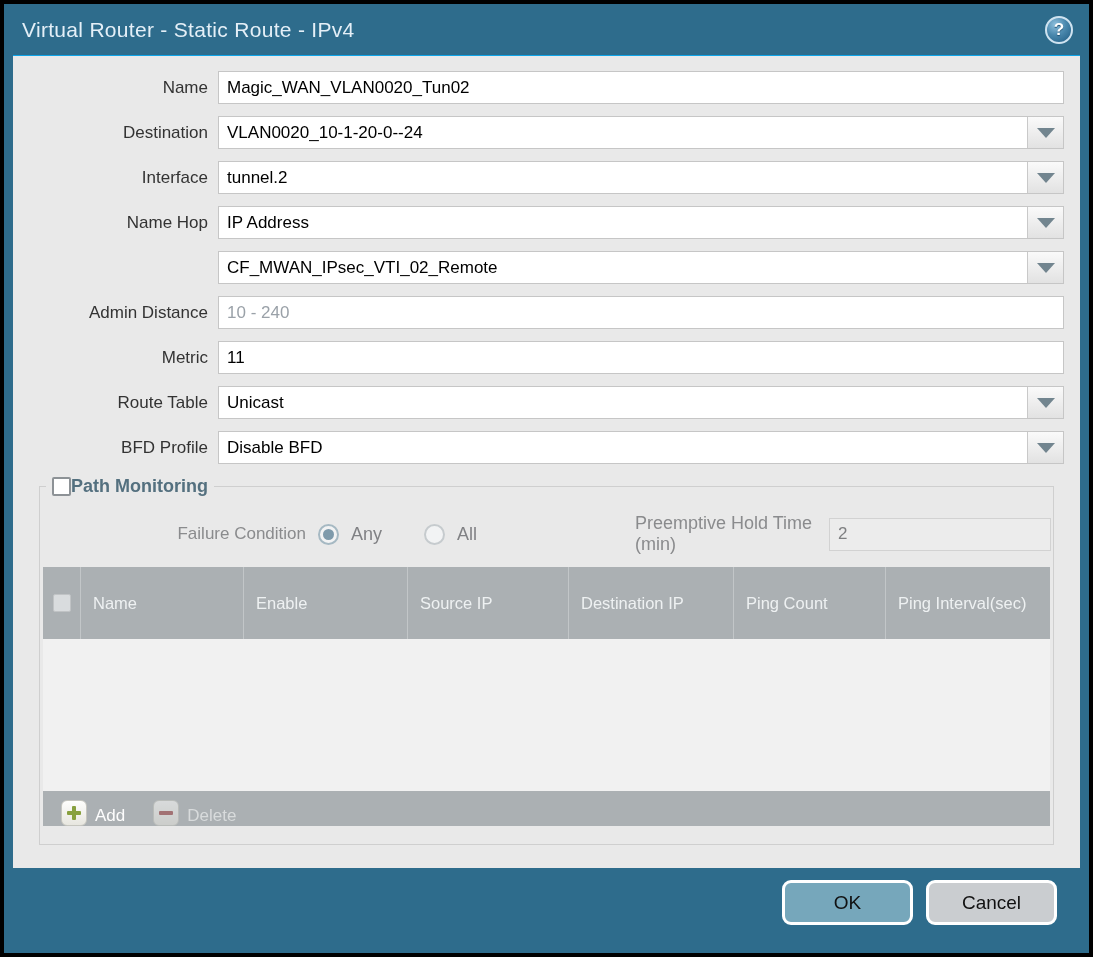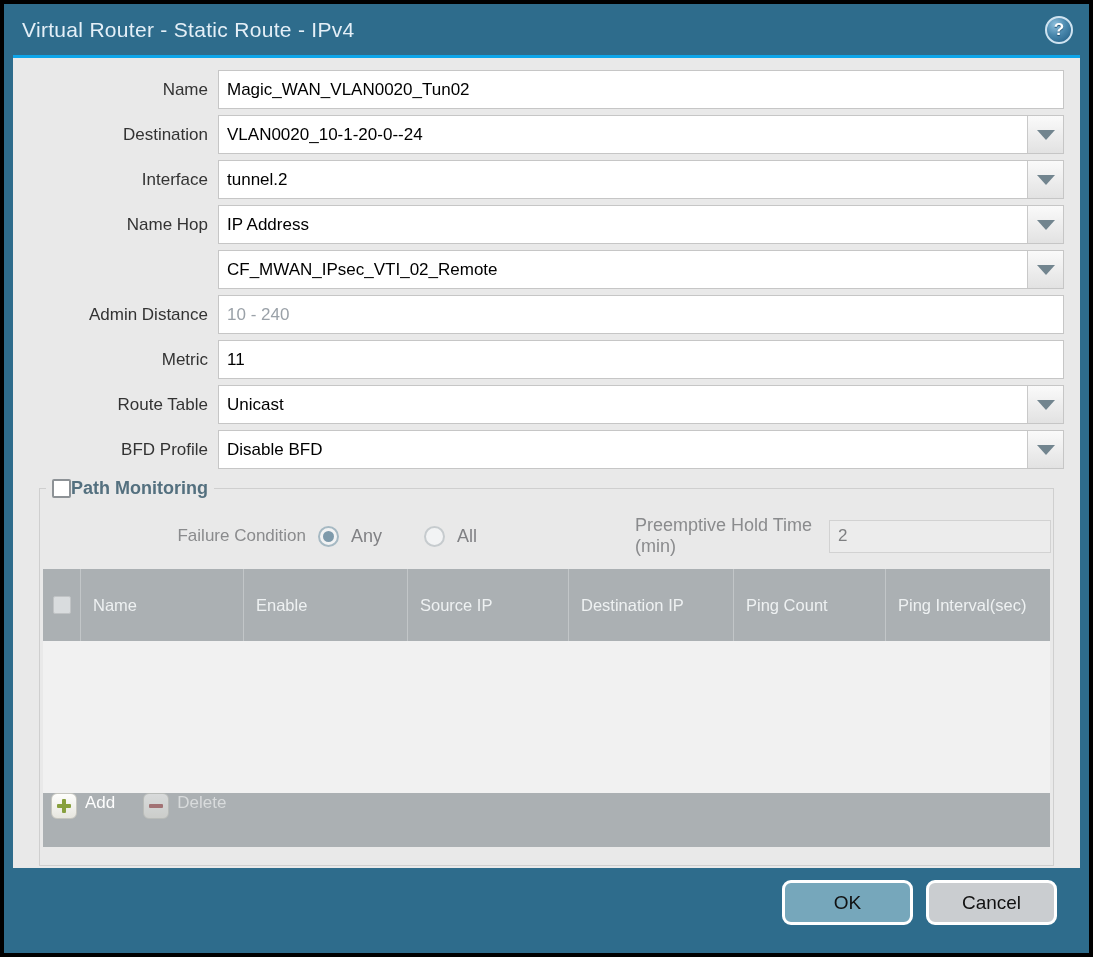--- a/index.html
+++ b/index.html
@@ -10,27 +10,27 @@
 
   
   .titlebar { position:relative; height:65px; }
   .titlebar .title { position:absolute; left:18px; top:0; line-height:51px; font-size:21px; color:#e4eff7; letter-spacing:0.3px; }
   .help-icon { position:absolute; right:16px; top:12px; width:28px; height:28px; border-radius:50%;
     background:radial-gradient(circle at 35% 28%, #8fc0de 0%, #4a88ad 45%, #1d5a82 100%);
     border:2px solid #cfe3f0; color:#fff; font-size:17px; font-weight:bold; text-align:center; line-height:24px; cursor:pointer;
     text-shadow:0 1px 1px #1a4d6e; }
 
   
-  .panel { position:absolute; left:9px; right:9px; top:51px; bottom:85px; background:#e9e9e9; border-top:3px solid #0ea5e9; }
+  .panel { position:absolute; left:9px; right:9px; top:51px; bottom:85px; background:#e9e9e9; border-top:1px solid #0ea5e9; }
 
   
   .form-area { padding-top:15px; }
   .form-row { display:flex; align-items:center; height:33px; margin:0 16px 12px 0; }
   .form-label { width:205px; text-align:right; padding-right:10px; font-size:17px; color:#333; flex:0 0 205px; }
-  .input-wrap { flex:1; display:flex; height:39px; background:#fff; border:1px solid #c6c6c6; }
+  .input-wrap { flex:1; display:flex; height:33px; background:#fff; border:1px solid #c6c6c6; }
   .input-wrap input { flex:1; border:none; outline:none; font-size:17px; padding:0 8px; font-family:"Liberation Sans", sans-serif; color:#000; background:transparent; min-width:0; }
   .input-wrap input::placeholder { color:#9aa1a8; }
   .dd-btn { flex:0 0 36px; border-left:1px solid #c9c9c9; background:linear-gradient(#fafafa,#e2e2e2); display:flex; align-items:center; justify-content:center; cursor:pointer; }
   .dd-arrow { width:0; height:0; border-left:9px solid transparent; border-right:9px solid transparent; border-top:10px solid #72858f; }
 
   
   .pm-fieldset { margin:6px 26px 0 26px; border:1px solid #cfcfcf; padding:0 2px 18px 2px; }
   .pm-legend { display:flex; align-items:center; margin-left:4px; padding:0 6px; }
   .pm-checkbox { width:19px; height:19px; background:#fff; border:2px solid #8d9296; border-radius:2px; cursor:pointer; }
   .pm-title { font-size:18px; font-weight:bold; color:#54707f; }
@@ -49,21 +49,21 @@
   
   .pm-table { margin:16px 1px 0 1px; }
   .tbl-header { display:flex; background:#abb0b3; height:72px; }
   .th { display:flex; align-items:center; padding-left:12px; color:#eef1f2; font-size:16.5px; border-left:1px solid #c2c6c8; line-height:1.25; }
   .th:first-child { border-left:none; justify-content:center; padding-left:0; }
   .th-check { width:18px; height:18px; background:#d9dcde; border:1px solid #c0c3c5; border-radius:2px; cursor:pointer; }
   .col-cb { flex:0 0 37px; }
   .col-1 { flex:0 0 163px; } .col-2 { flex:0 0 164px; } .col-3 { flex:0 0 161px; }
   .col-4 { flex:0 0 165px; } .col-5 { flex:0 0 165px; } .col-6 { flex:1 1 auto; }
   .tbl-body { height:152px; background:#f1f1f1; }
-  .tbl-footer { display:flex; align-items:flex-start; background:#abb0b3; height:54px; padding-left:8px; }
+  .tbl-footer { display:flex; align-items:flex-end; background:#abb0b3; height:35px; padding-left:18px; }
   .icon-btn { width:26px; height:26px; border-radius:6px; display:flex; align-items:center; justify-content:center; margin-right:8px; cursor:pointer;
     background:linear-gradient(#fefefc,#e7e6df); border:1px solid #c6c6bf; }
   .plus-glyph { position:relative; width:14px; height:14px; }
   .plus-glyph::before { content:""; position:absolute; left:0; top:5px; width:14px; height:4px; background:#88a03e; border-radius:1px; }
   .plus-glyph::after { content:""; position:absolute; left:5px; top:0; width:4px; height:14px; background:#88a03e; border-radius:1px; }
   .minus-glyph { width:14px; height:4px; background:#9c4141; border-radius:1px; }
   .add-label { color:#fdfdfd; font-size:17px; margin-right:28px; }
   .del-btn { opacity:0.55; }
   .del-label { color:#d8dbdc; font-size:17px; }
 

